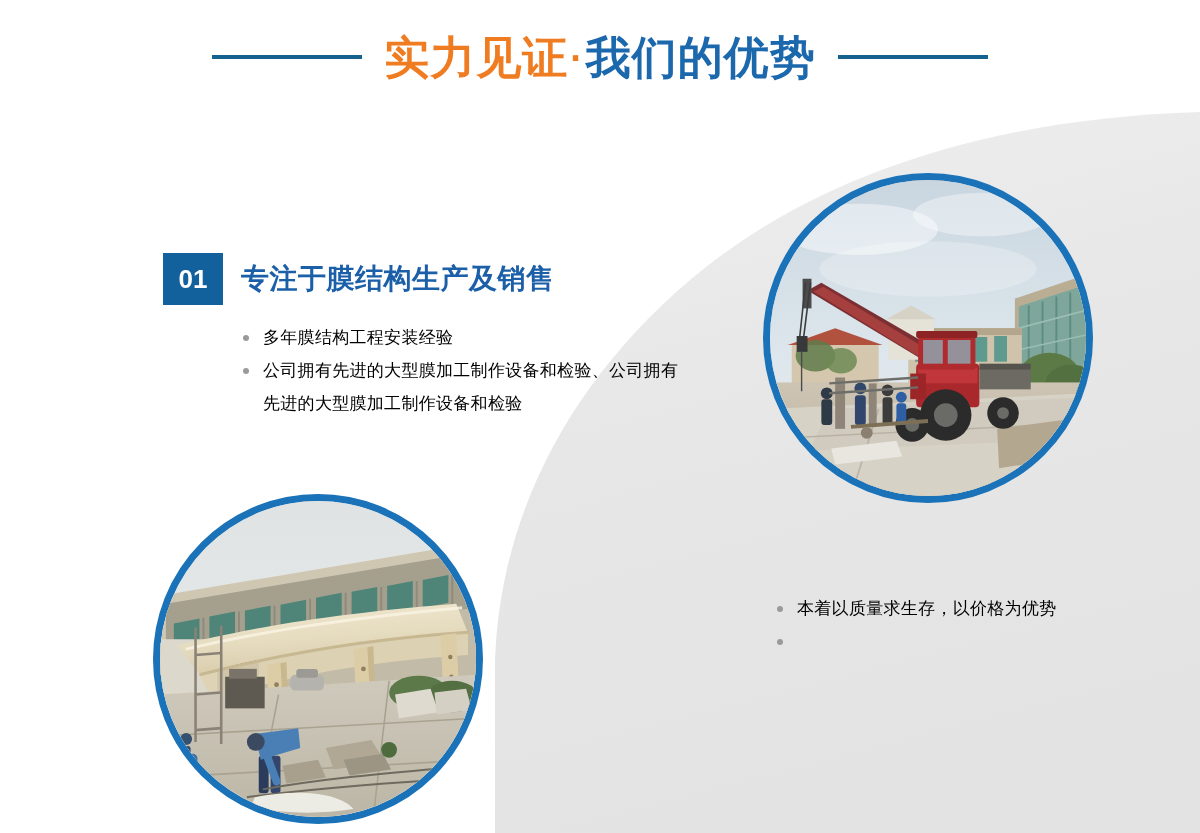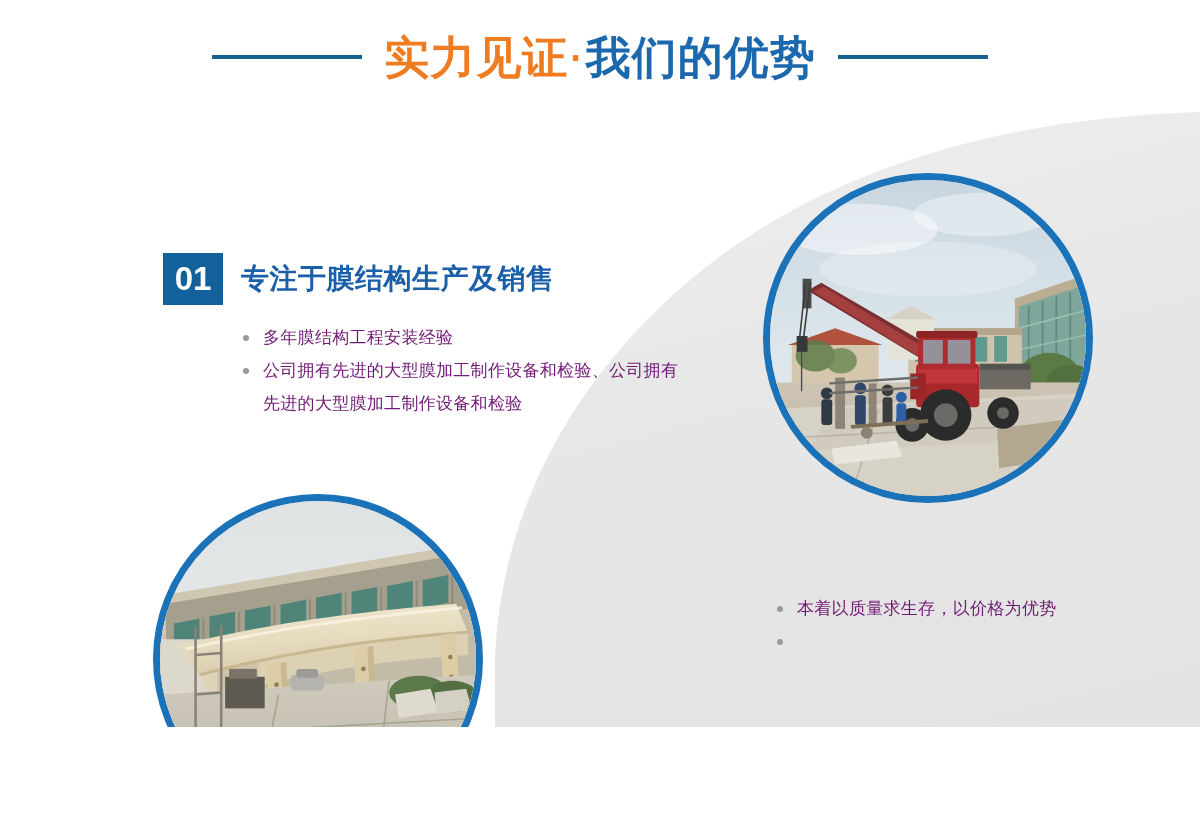--- a/index.html
+++ b/index.html
@@ -6,21 +6,21 @@
     margin: 0;
     padding: 0;
     background: #ffffff;
   }
   body {
     font-family: "Liberation Sans", "DejaVu Sans", sans-serif;
   }
   #page {
     position: relative;
     width: 1200px;
-    height: 727px;
+    height: 833px;
     overflow: hidden;
     background: #ffffff;
   }
 
   
   .bg-layer {
     position: absolute;
     inset: 0;
     width: 1200px;
     height: 833px;
@@ -72,21 +72,21 @@
   .feature-head {
     display: flex;
     align-items: center;
     gap: 18px;
   }
   .badge {
     width: 60px;
     height: 52px;
     background: #12609c;
     color: #ffffff;
-    font-size: 33px;
+    font-size: 26px;
     font-weight: bold;
     display: flex;
     align-items: center;
     justify-content: center;
     letter-spacing: 0px;
     flex: 0 0 auto;
   }
   .feature-title {
     font-size: 28px;
     font-weight: bold;
@@ -96,21 +96,21 @@
   }
   .bullets {
     list-style: none;
     margin: 18px 0 0 0;
     padding: 0;
   }
   .bullets li {
     position: relative;
     padding-left: 22px;
     font-size: 17px;
-    color: #701a75;
+    color: #000000;
     line-height: 33px;
     letter-spacing: 0.3px;
   }
   .bullets li .dot {
     position: absolute;
     left: 2px;
     top: 14px;
     width: 6px;
     height: 6px;
     border-radius: 50%;

